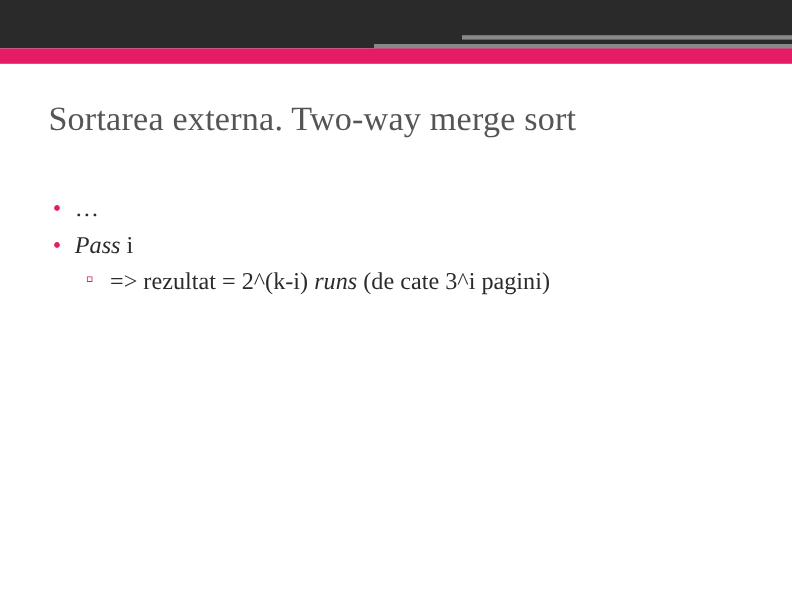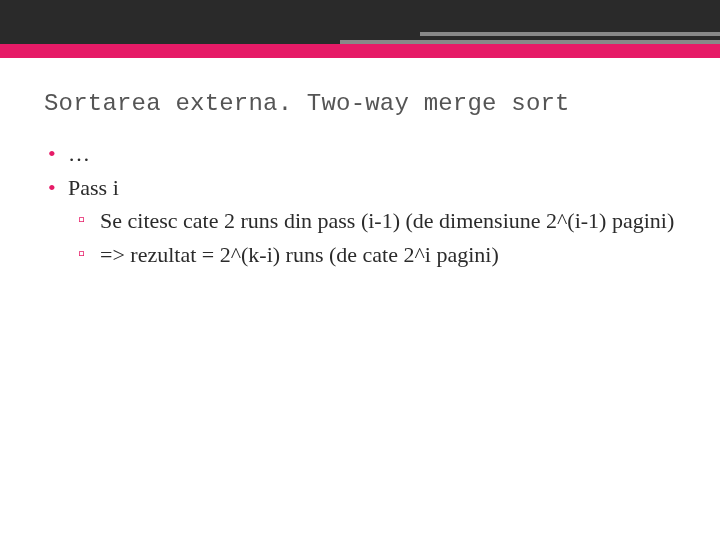--- a/index.html
+++ b/index.html
@@ -38,26 +38,25 @@
     height: 14px;
     background: #e61b67;
   }
   .content {
     position: absolute;
     top: 90px;
     left: 44px;
     right: 44px;
   }
   .title {
-    font-size: 24px;
+    font-size: 31px;
     color: #555555;
     font-weight: normal;
-    margin-bottom: 22px;
+    margin-bottom: 48px;
     letter-spacing: 0.2px;
-    font-family: Liberation Mono, monospace;
   }
   .bullets {
     list-style: none;
     color: #2b2b2b;
     font-size: 22px;
   }
   .bullets > li {
     position: relative;
     padding-left: 24px;
     margin-bottom: 4px;
@@ -84,41 +83,38 @@
     font-size: 22px;
   }
   .sub > li::before {
     content: "▫";
     position: absolute;
     left: 2px;
     top: 0;
     color: #e61b67;
     font-size: 20px;
   }
-  .it { }
+  .it { font-style: italic; }
 </style>
 </head>
 <body>
 
 <div class="topbar">
   <div class="topbar-line1"></div>
   <div class="topbar-line2"></div>
 </div>
 <div class="accentbar"></div>
 
 <div class="content">
   <h1 class="title">Sortarea externa. Two-way merge sort</h1>
 
   <ul class="bullets">
     <li><span>…</span></li>
     <li>
       <span class="it">Pass</span><span> i</span>
       <ul class="sub">
         <li>
-          <span>Se citesc cate 2 </span><span class="it">runs</span><span> din </span><span class="it">pass</span><span> (i-1) (de dimensiune 2^(i-1) pagini)</span>
-        </li>
-        <li>
-          <span>=&gt; rezultat = 2^(k-i) </span><span class="it">runs</span><span> (de cate 2^i pagini)</span>
+          <span>=&gt; rezultat = 2^(k-i) </span><span class="it">runs</span><span> (de cate 3^i pagini)</span>
         </li>
       </ul>
     </li>
   </ul>
 </div>
 
 </body></html>

